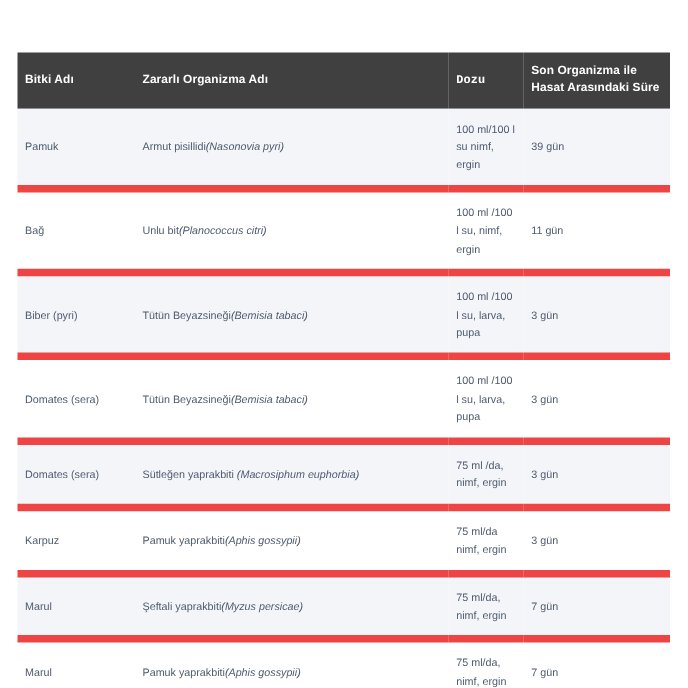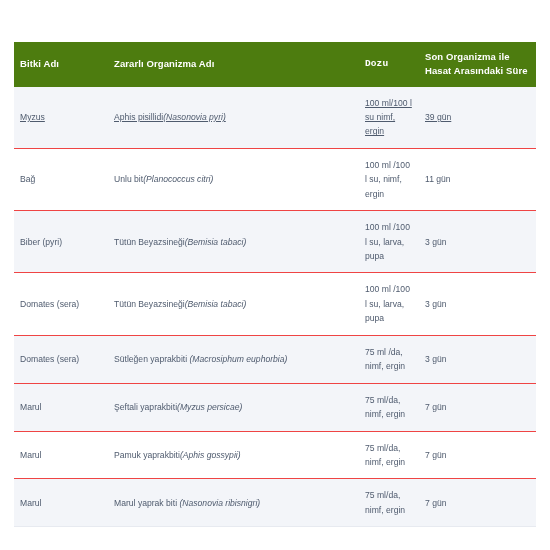--- a/index.html
+++ b/index.html
@@ -24,21 +24,21 @@
   }
 
   table.pesticide-table {
     width: 522px;
     border-collapse: collapse;
     table-layout: fixed;
     border-bottom: 1px solid #e7eaf0;
   }
 
   table.pesticide-table thead tr {
-    background: #4d7c0f;
+    background: #404040;
   }
 
   table.pesticide-table thead th {
     color: #ffffff;
     font-size: 9.5px;
     font-weight: bold;
     text-align: left;
     vertical-align: middle;
     padding: 8px 6px 9px 6px;
     line-height: 1.45;
@@ -46,26 +46,25 @@
   }
 
   table.pesticide-table tbody td {
     color: #4f5b6e;
     font-size: 8.6px;
     font-weight: normal;
     text-align: left;
     vertical-align: middle;
     padding: 9px 6px 9px 6px;
     line-height: 1.68;
-    border-top: 1px solid #ef4444;
+    border-top: 6px solid #ef4444;
   }
 
   table.pesticide-table tbody tr:first-child td {
     border-top: none;
-    text-decoration: underline;
   }
 
   table.pesticide-table tbody tr.striped {
     background: #f3f5f9;
   }
   table.pesticide-table tbody tr.plain {
     background: #ffffff;
   }
 
   .col-plant   { width: 94px; }
@@ -101,22 +100,22 @@
     <thead>
       <tr>
         <th class="head-plant">Bitki Adı</th>
         <th class="head-pest">Zararlı Organizma Adı</th>
         <th class="head-dose">Dozu</th>
         <th class="head-period">Son Organizma ile Hasat Arasındaki Süre</th>
       </tr>
     </thead>
     <tbody id="table-body">
         <tr class="striped">
-          <td class="cell-plant">Myzus</td>
-          <td class="cell-pest"><span>Aphis pisillidi</span><span class="sci-name">(Nasonovia pyri)</span></td>
+          <td class="cell-plant">Pamuk</td>
+          <td class="cell-pest"><span>Armut pisillidi</span><span class="sci-name">(Nasonovia pyri)</span></td>
           <td class="cell-dose">100 ml/100 l su nimf, ergin</td>
           <td class="cell-period">39 gün</td>
         </tr>
         <tr class="plain">
           <td class="cell-plant">Bağ</td>
           <td class="cell-pest"><span>Unlu bit</span><span class="sci-name">(Planococcus citri)</span></td>
           <td class="cell-dose">100 ml /100 l su, nimf, ergin</td>
           <td class="cell-period">11 gün</td>
         </tr>
         <tr class="striped">
@@ -130,20 +129,26 @@
           <td class="cell-pest"><span>Tütün Beyazsineği</span><span class="sci-name">(Bemisia tabaci)</span></td>
           <td class="cell-dose">100 ml /100 l su, larva, pupa</td>
           <td class="cell-period">3 gün</td>
         </tr>
         <tr class="striped">
           <td class="cell-plant">Domates (sera)</td>
           <td class="cell-pest"><span>Sütleğen yaprakbiti </span><span class="sci-name">(Macrosiphum euphorbia)</span></td>
           <td class="cell-dose">75 ml /da, nimf, ergin</td>
           <td class="cell-period">3 gün</td>
         </tr>
+        <tr class="plain">
+          <td class="cell-plant">Karpuz</td>
+          <td class="cell-pest"><span>Pamuk yaprakbiti</span><span class="sci-name">(Aphis gossypii)</span></td>
+          <td class="cell-dose">75 ml/da nimf, ergin</td>
+          <td class="cell-period">3 gün</td>
+        </tr>
         <tr class="striped">
           <td class="cell-plant">Marul</td>
           <td class="cell-pest"><span>Şeftali yaprakbiti</span><span class="sci-name">(Myzus persicae)</span></td>
           <td class="cell-dose">75 ml/da, nimf, ergin</td>
           <td class="cell-period">7 gün</td>
         </tr>
         <tr class="plain">
           <td class="cell-plant">Marul</td>
           <td class="cell-pest"><span>Pamuk yaprakbiti</span><span class="sci-name">(Aphis gossypii)</span></td>
           <td class="cell-dose">75 ml/da, nimf, ergin</td>

